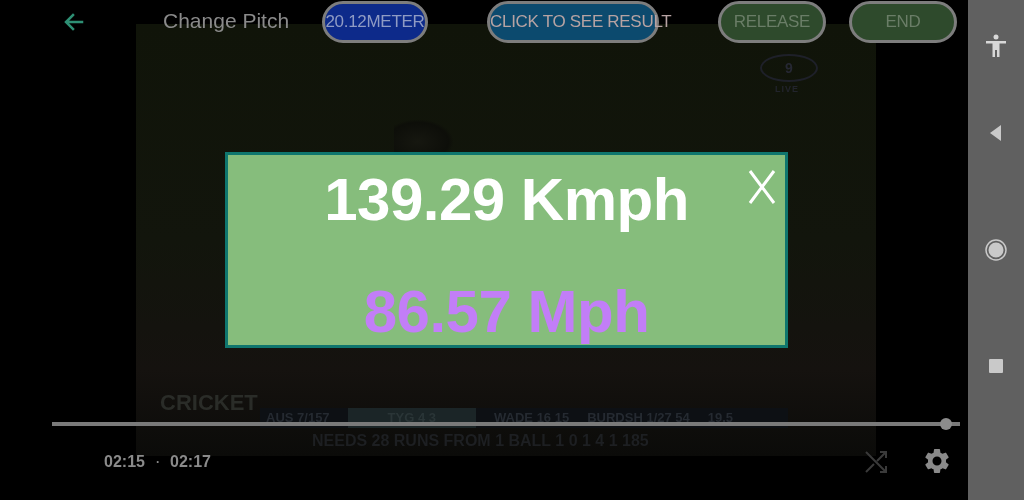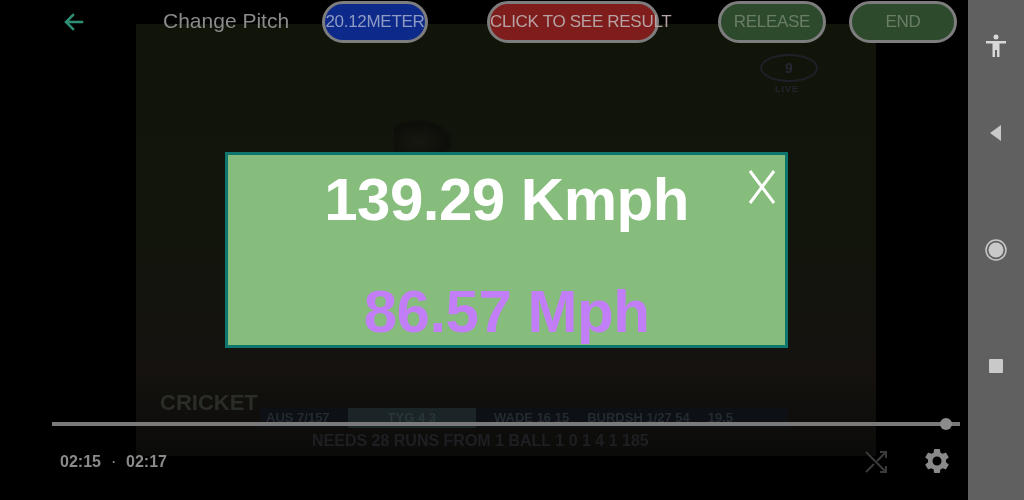--- a/index.html
+++ b/index.html
@@ -22,35 +22,35 @@
            color: #252a31; font-size: 13px; font-weight: bold; line-height: 20px; display: flex; gap: 18px; padding-left: 6px; white-space: nowrap; overflow: hidden; }
   .video .scorebar .team-chip { background: #1b2527; padding: 0 40px; color: #2a3537; }
   .video .ticker { position: absolute; left: 176px; top: 408px; width: 476px; height: 18px; color: #1d1f22; font-size: 16px; font-weight: bold; white-space: nowrap; overflow: hidden; }
 
   
   .back-btn { position: absolute; left: 58px; top: 6px; width: 32px; height: 32px; color: #2e8f74; font-size: 24px; line-height: 32px; text-align: center; cursor: pointer; }
   .title { position: absolute; left: 163px; top: 9px; color: #8a8a8a; font-size: 21px; text-align: center; }
   .pill { position: absolute; top: 1px; height: 42px; border-radius: 22px; border: 3px solid #7d7d7d;
           font-size: 17px; text-align: center; line-height: 36px; cursor: pointer; white-space: nowrap; letter-spacing: -0.3px; }
   .pill.pitch { left: 322px; width: 106px; background: #0d2a8a; color: #8f9bc4; }
-  .pill.result { left: 487px; width: 172px; background: #7f1d1d; color: #b7a3a3; }
+  .pill.result { left: 487px; width: 172px; background: #0c4a6e; color: #b7a3a3; }
   .pill.release { left: 718px; width: 108px; background: #2e4a2c; color: #6a7d67; }
   .pill.end { left: 849px; width: 108px; background: #2e4a2c; color: #6a7d67; }
 
   
   .dialog { position: absolute; left: 225px; top: 152px; width: 563px; height: 196px; background: #86bd7c; border: 3px solid #0f766e; }
   .dialog .kmph { position: absolute; left: 0; width: 100%; top: 10px; text-align: center; color: #ffffff; font-size: 60px; font-weight: bold; letter-spacing: -0.5px; }
   .dialog .mph { position: absolute; left: 0; width: 100%; top: 122px; text-align: center; color: #c27ef7; font-size: 60px; font-weight: bold; letter-spacing: -0.5px; }
   .dialog .close { position: absolute; right: 8px; top: 12px; width: 30px; height: 40px; cursor: pointer; }
 
   
   .seek { position: absolute; left: 52px; top: 422px; width: 908px; height: 4px; background: #7a7a7a; cursor: pointer; }
   .seek-thumb { position: absolute; left: 937px; top: 418px; width: 12px; height: 12px; border-radius: 50%; background: #8c8c8c; cursor: grab; }
 
-  .time { position: absolute; top: 453px; color: #8a8a8a; font-size: 16px; font-weight: bold; }
+  .time { position: absolute; top: 453px; color: #8a8a8a; font-size: 16px; font-weight: bold; margin-left: 44px; }
   .time.current { left: 60px; }
   .time.sep { left: 112px; font-size: 12px; top: 455px; }
   .time.total { left: 126px; }
 
   .shuffle-btn { position: absolute; left: 862px; top: 448px; width: 28px; height: 28px; cursor: pointer; }
   .settings-btn { position: absolute; left: 922px; top: 446px; width: 30px; height: 30px; cursor: pointer; }
 
   
   .navbar { position: absolute; left: 968px; top: 0; width: 56px; height: 500px; background: #606060; }
   .nav-btn { position: absolute; left: 12px; width: 32px; height: 32px; cursor: pointer; }

